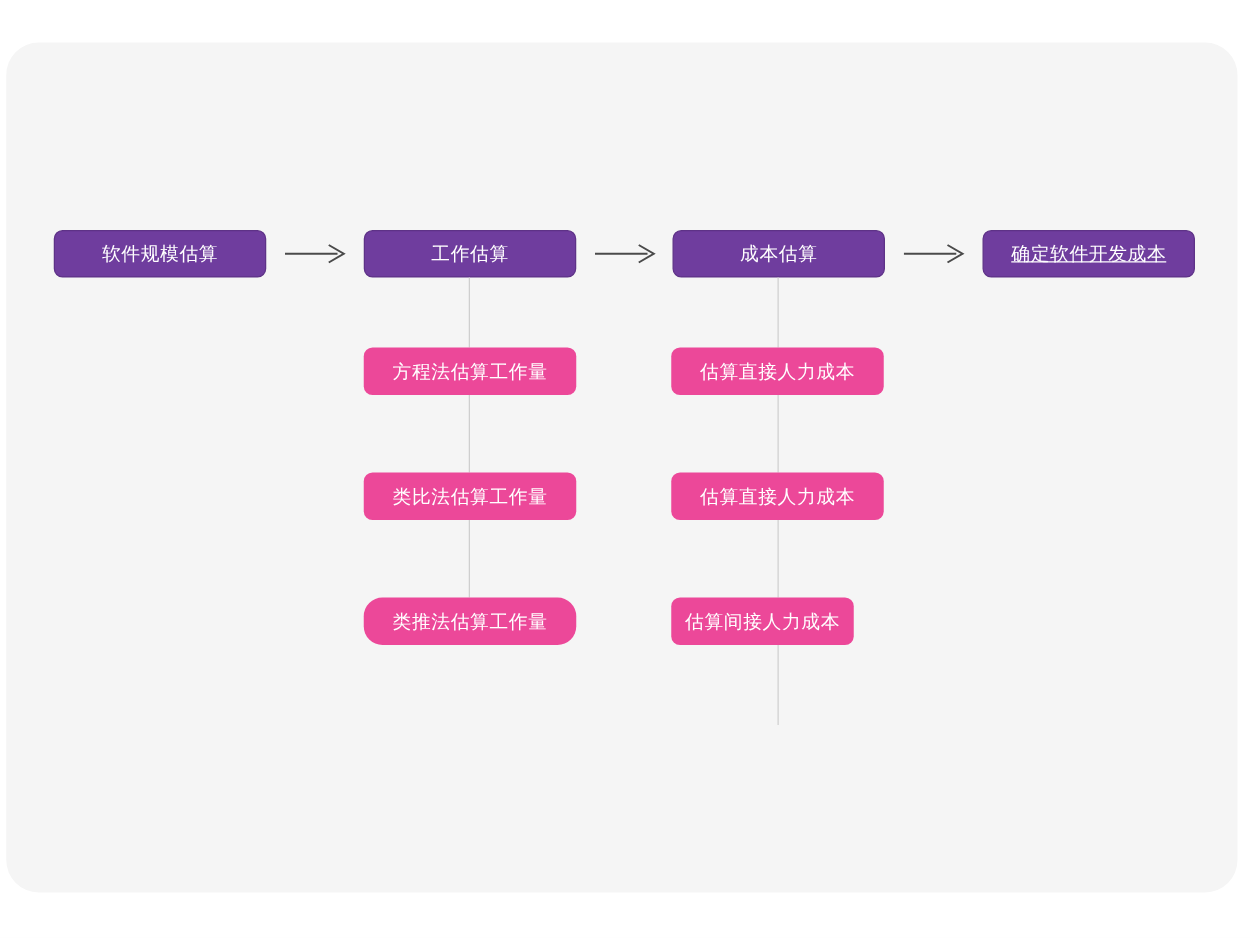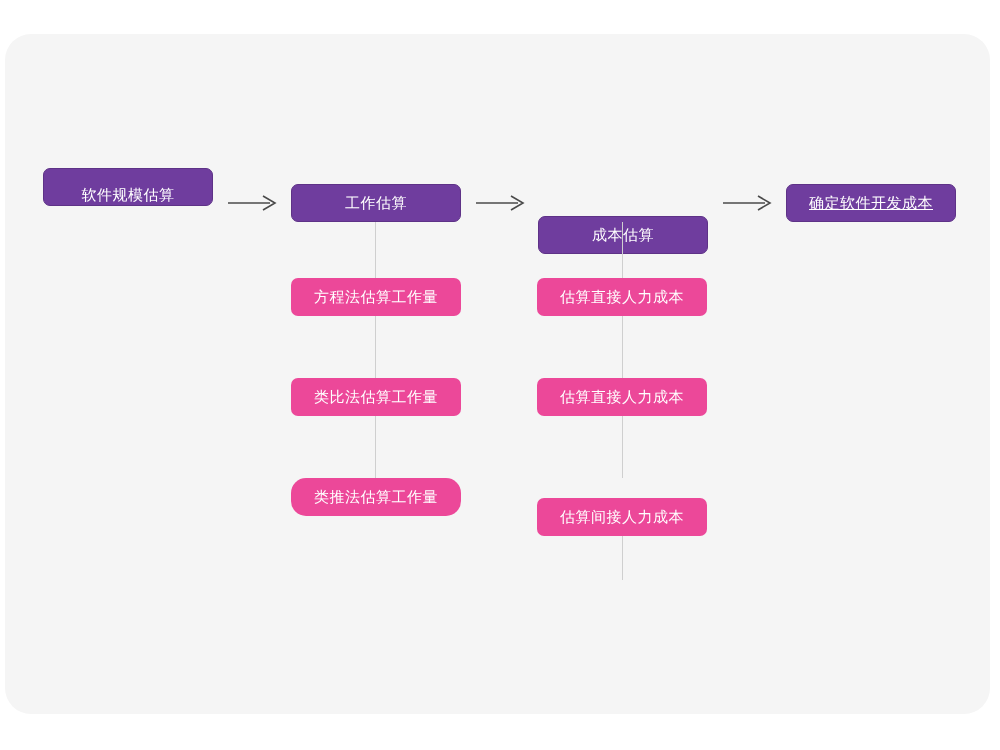--- a/index.html
+++ b/index.html
@@ -94,29 +94,29 @@
   .arrow svg { display: block; }
 </style>
 </head>
 <body>
 
 <div id="canvas">
 
   <div id="card"></div>
 
 
-  <div class="stage-box" style="left:43px; top:168px; width:170px;align-items:flex-end;">
+  <div class="stage-box" style="left:43px; top:184px; width:170px;">
     <span>软件规模估算</span>
   </div>
 
   <div class="stage-box" style="left:291px; top:184px; width:170px;">
     <span>工作估算</span>
   </div>
 
-  <div class="stage-box" style="left:538px; top:184px; width:170px;margin-top:32px;">
+  <div class="stage-box" style="left:538px; top:184px; width:170px;">
     <span>成本估算</span>
   </div>
 
   <div class="stage-box" style="left:786px; top:184px; width:170px;text-decoration:underline;">
     <span>确定软件开发成本</span>
   </div>
 
   <div class="arrow" style="left:228px; top:192px; width:50px;">
     <svg width="50" height="22" viewBox="0 0 50 22">
       <line x1="0" y1="11" x2="42" y2="11" stroke="#4a4a4a" stroke-width="1.6"></line>
@@ -160,18 +160,18 @@
   <div class="vline" style="left:622px; top:516px; height:64px;"></div>
 
   <div class="sub-box" style="left:537px; top:278px; width:170px;">
     <span>估算直接人力成本</span>
   </div>
 
   <div class="sub-box" style="left:537px; top:378px; width:170px;font-family:Liberation Mono, monospace;">
     <span>估算直接人力成本</span>
   </div>
 
-  <div class="sub-box" style="left:537px; top:498px; width:170px;">
+  <div class="sub-box" style="left:537px; top:478px; width:146px;">
     <span>估算间接人力成本</span>
   </div>
 
 
 </div>
 
 </body></html>

